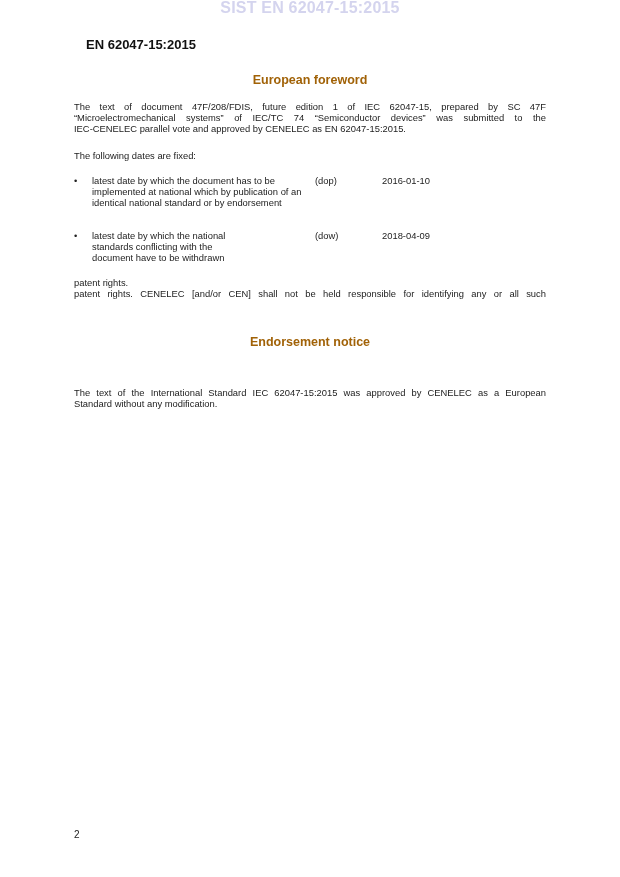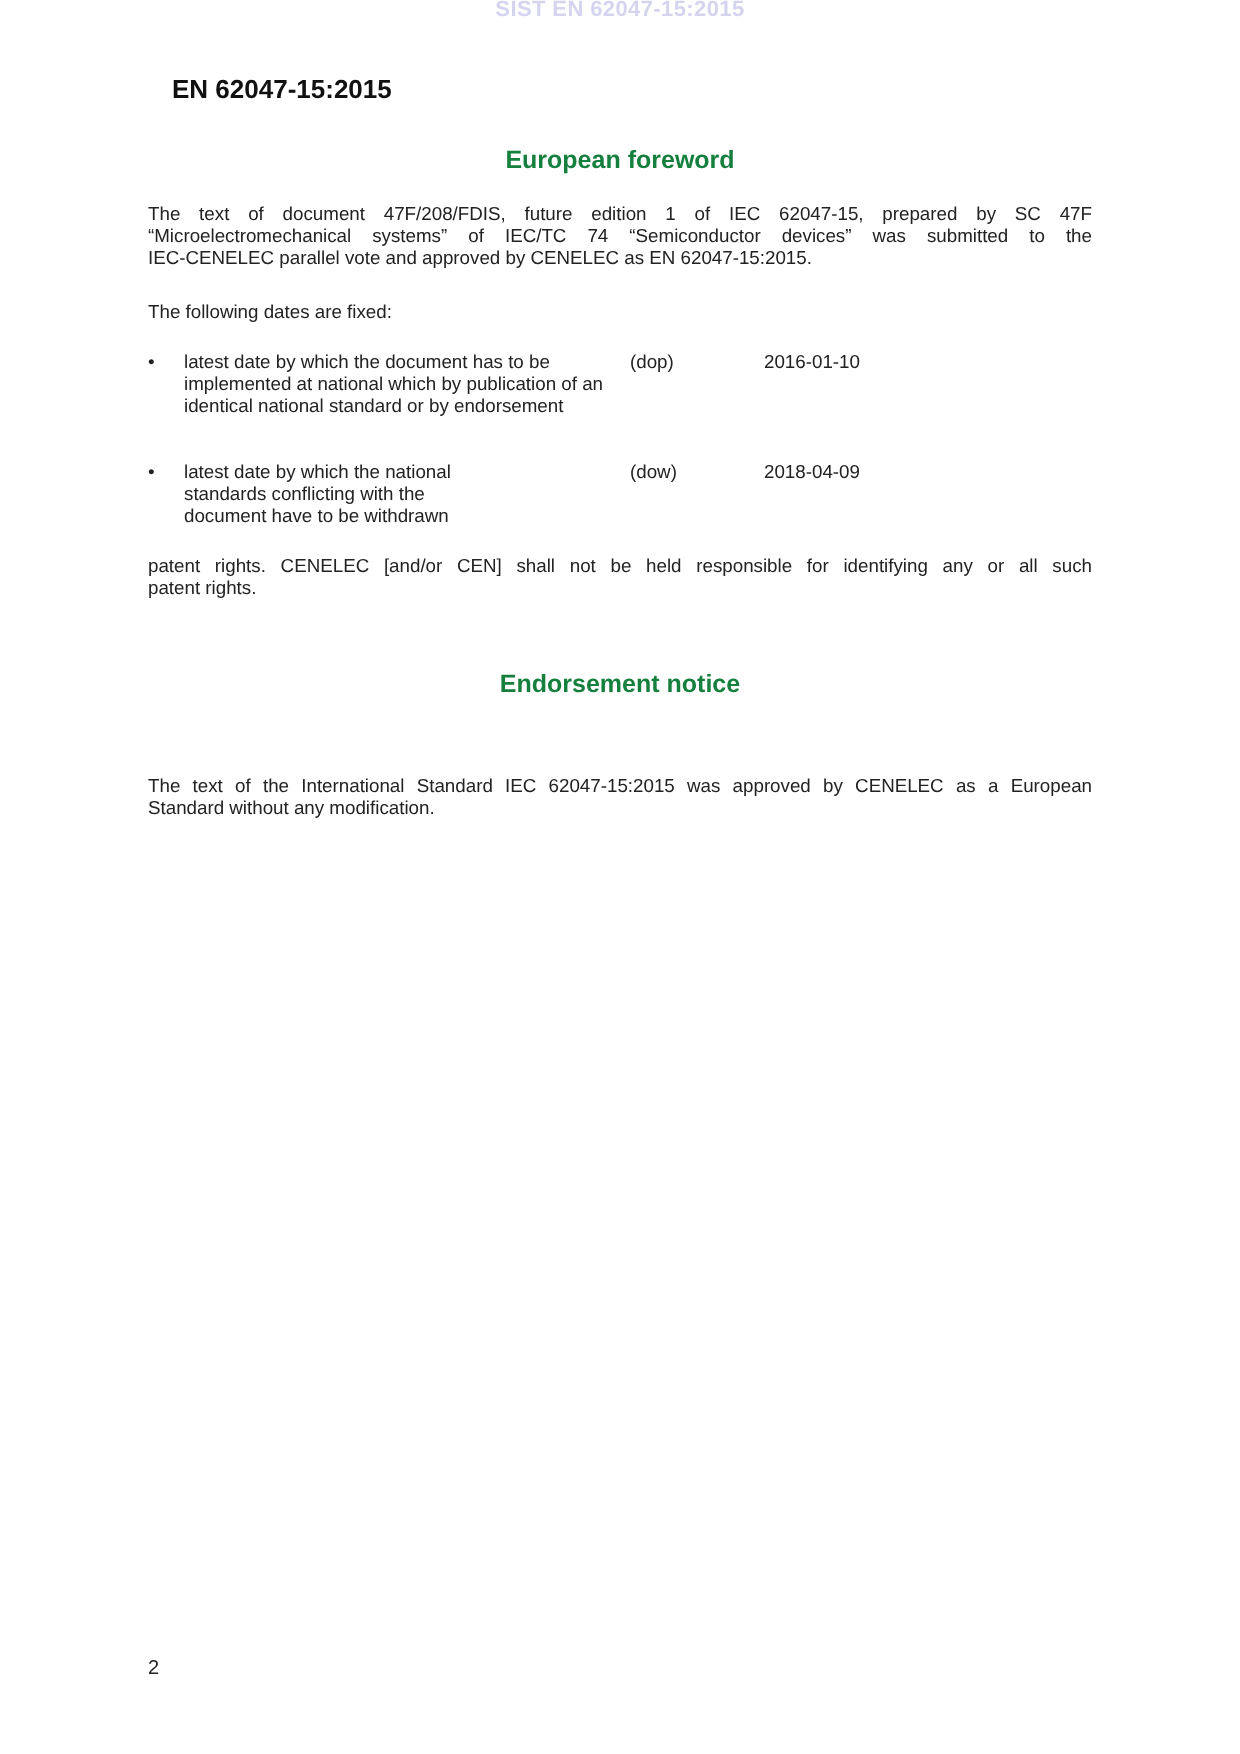--- a/index.html
+++ b/index.html
@@ -14,41 +14,41 @@
       overflow: hidden;
       font-family: "Liberation Sans", sans-serif;
       color: #1a1a1a;
     }
     .watermark {
       position: absolute;
       top: -1px;
       left: 0;
       width: 620px;
       text-align: center;
-      font-size: 11px;
+      font-size: 16px;
       font-weight: bold;
       color: #d4d4ee;
       letter-spacing: 0.2px;
     }
     .doc-id {
       position: absolute;
       top: 37px;
       left: 86px;
       font-size: 13px;
       font-weight: bold;
       color: #111;
     }
     .section-title {
       position: absolute;
       left: 0;
       width: 620px;
       text-align: center;
       font-size: 12.5px;
       font-weight: bold;
-      color: #15803d;
+      color: #a16207;
     }
     .para {
       position: absolute;
       left: 74px;
       width: 472px;
       font-size: 9.4px;
       line-height: 11.2px;
       text-align: justify;
       color: #222;
     }
@@ -115,22 +115,22 @@
 </div>
 
 <div class="bullet-row" style="top:230px; height:35px;">
   <span class="bullet-dot">•</span>
   <span class="bullet-text" style="width:160px;">latest date by which the national standards conflicting with the document have to be withdrawn</span>
   <span class="bullet-abbr">(dow)</span>
   <span class="bullet-date">2018-04-09</span>
 </div>
 
 <div class="para" style="top:277px;">
+  <div>patent rights.</div>
   <div style="text-align:justify; text-align-last:justify;">patent rights. CENELEC [and/or CEN] shall not be held responsible for identifying any or all such</div>
-  <div>patent rights.</div>
 </div>
 
 <div class="section-title" style="top:335px;">Endorsement notice</div>
 
 <div class="para" style="top:359px;margin-top:28px;">
   <div style="text-align:justify; text-align-last:justify;">The text of the International Standard IEC 62047-15:2015 was approved by CENELEC as a European</div>
   <div>Standard without any modification.</div>
 </div>
 
 <div class="page-number">2</div>

